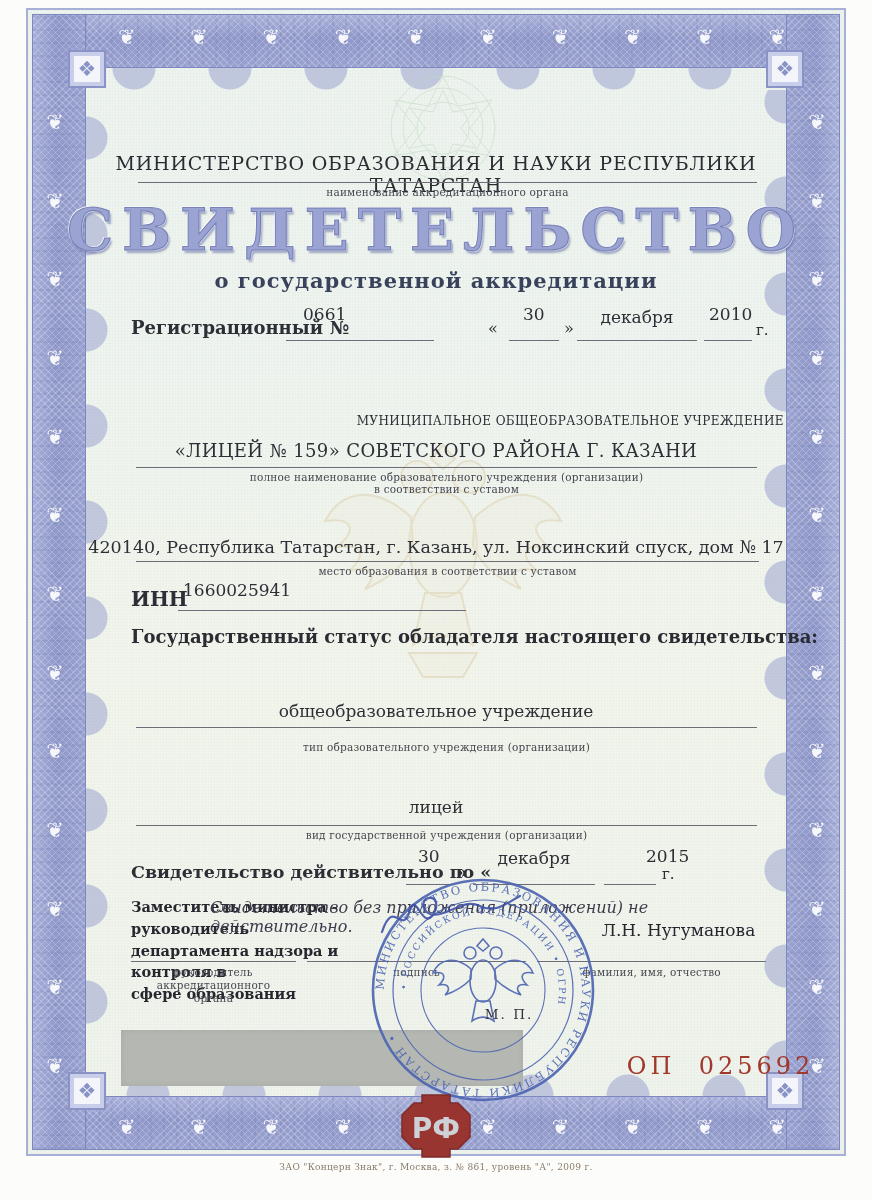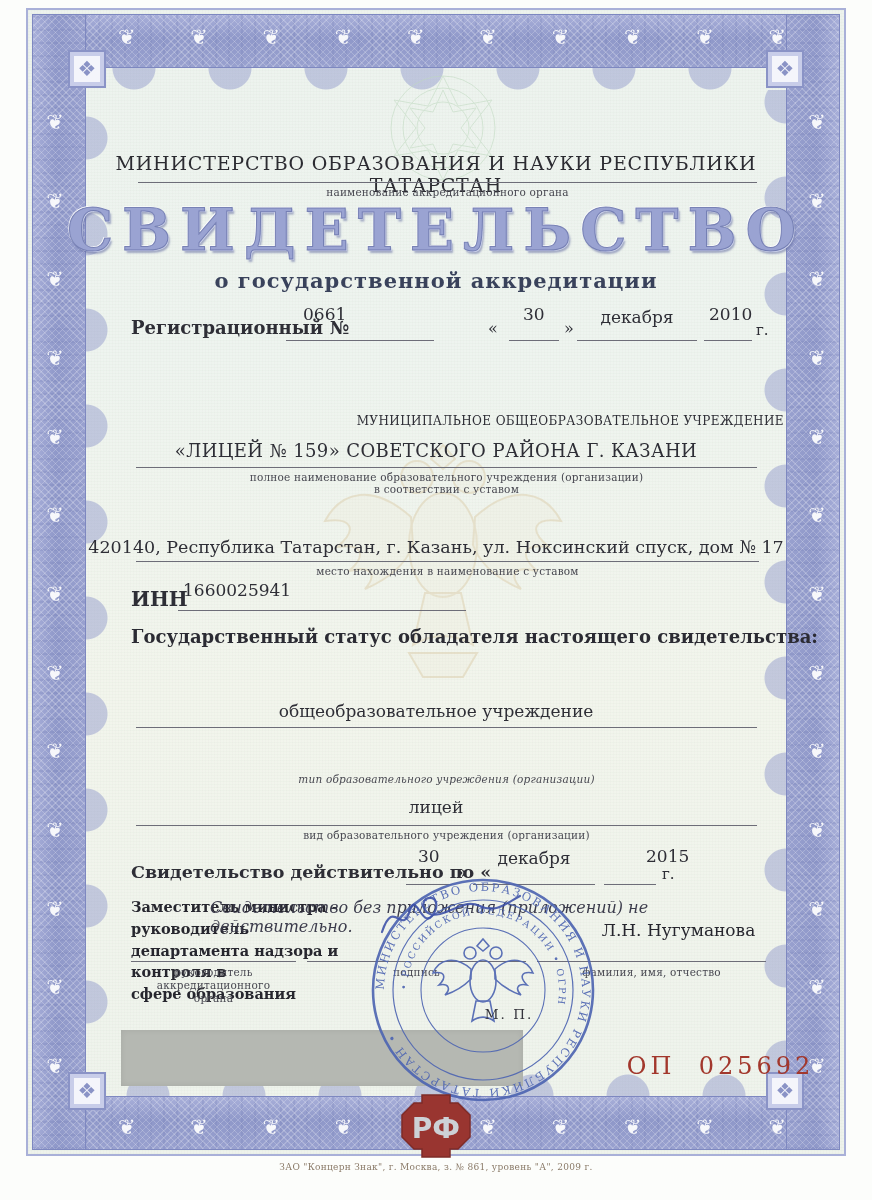--- a/index.html
+++ b/index.html
@@ -129,21 +129,21 @@
   .addr-cap { top:555px; left:108px; right:85px; }
 
   .inn-label { top:577px; left:103px; font-size:20px; font-weight:bold; }
   .inn-value { top:570px; left:155px; font-size:17px; }
   .inn-rule { top:600px; left:150px; width:288px; }
 
   .status-heading { top:616px; left:103px; font-size:18px; font-weight:bold; color:#2b2b33; }
 
   .type-value { top:691px; left:0; right:0; text-align:center; font-size:17px; }
   .type-rule { top:717px; left:108px; right:87px; }
-  .type-cap { top:763px; left:108px; right:87px;font-style:italic; }
+  .type-cap { top:731px; left:108px; right:87px; }
 
   .kind-value { top:787px; left:0; right:0; text-align:center; font-size:17px; }
   .kind-rule { top:815px; left:108px; right:87px; }
   .kind-cap { top:819px; left:108px; right:87px; }
 
   .valid-label { top:852px; left:103px; font-size:17.5px; font-weight:bold; }
   .valid-day { top:836px; left:390px; }
   .valid-day-rule { top:874px; left:378px; width:46px; }
   .valid-q2 { top:853px; left:429px; font-size:16px; font-weight:bold; }
   .valid-month { top:838px; left:445px; width:122px; text-align:center; }
@@ -256,35 +256,35 @@
     <div class="t reg-gsuffix">г.</div>
 
     <div class="t inst-line1">МУНИЦИПАЛЬНОЕ ОБЩЕОБРАЗОВАТЕЛЬНОЕ УЧРЕЖДЕНИЕ</div>
     <div class="t inst-line2">«ЛИЦЕЙ № 159» СОВЕТСКОГО РАЙОНА Г. КАЗАНИ</div>
     <div class="rule inst-rule"></div>
     <div class="caption inst-cap1">полное наименование образовательного учреждения (организации)</div>
     <div class="caption inst-cap2">в соответствии с уставом</div>
 
     <div class="t addr">420140, Республика Татарстан, г. Казань, ул. Ноксинский спуск, дом № 17</div>
     <div class="rule addr-rule"></div>
-    <div class="caption addr-cap">место нахождения в наименование с уставом</div>
+    <div class="caption addr-cap">место образования в соответствии с уставом</div>
 
     <div class="t inn-label">ИНН</div>
     <div class="t inn-value">1660025941</div>
     <div class="rule inn-rule"></div>
 
     <div class="t status-heading">Государственный статус обладателя настоящего свидетельства:</div>
 
     <div class="t type-value">общеобразовательное учреждение</div>
     <div class="rule type-rule"></div>
     <div class="caption type-cap">тип образовательного учреждения (организации)</div>
 
     <div class="t kind-value">лицей</div>
     <div class="rule kind-rule"></div>
-    <div class="caption kind-cap">вид образовательного учреждения (организации)</div>
+    <div class="caption kind-cap">вид государственной учреждения (организации)</div>
 
     <div class="t valid-label">Свидетельство действительно по «</div>
     <div class="t val valid-day">30</div>
     <div class="rule valid-day-rule"></div>
     <div class="t valid-q2">»</div>
     <div class="t val valid-month">декабря</div>
     <div class="rule valid-month-rule"></div>
     <div class="t val valid-year">2015</div>
     <div class="rule valid-year-rule"></div>
     <div class="t valid-gsuffix">г.</div>

